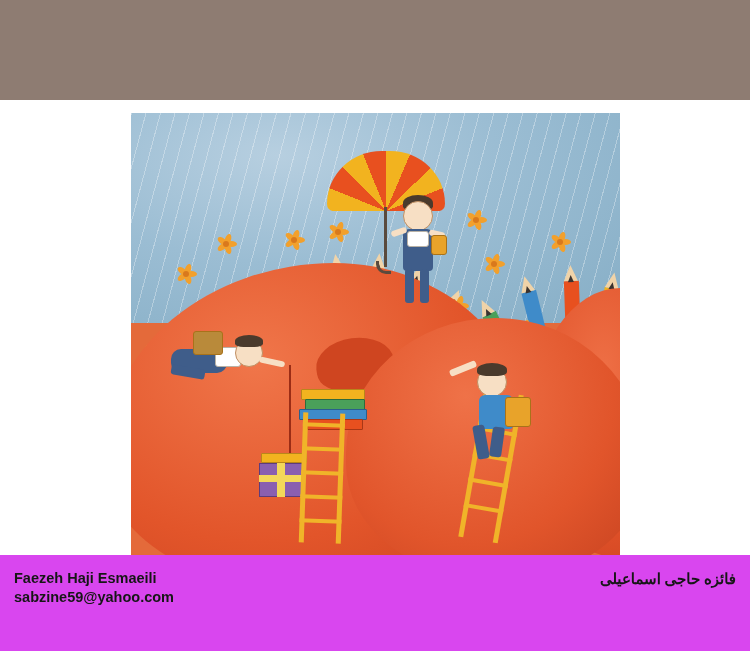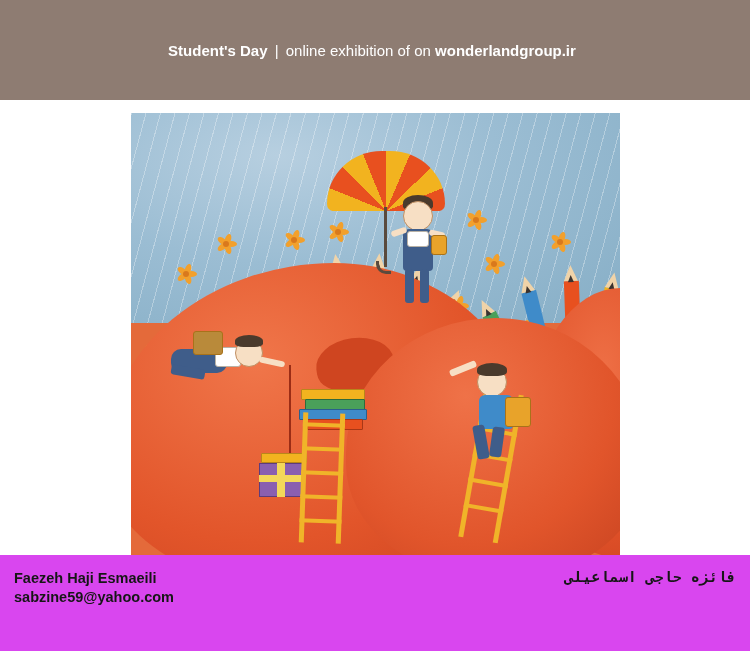--- a/index.html
+++ b/index.html
@@ -409,21 +409,21 @@
     margin-top: 9px;
     font-size: 11.5px;
     color: #1a1a1a;
   }
   .footer-right {
     position: absolute;
     right: 14px;
     top: 14px;
     direction: rtl;
     text-align: right;
-    font-family: Liberation Mono, monospace;
+    font-family: Liberation Serif, serif;
   }
   .artist-name-fa {
     font-size: 15px;
     font-weight: bold;
     color: #161616;
     line-height: 20px;
   }
   .notice-fa {
     margin-top: 12px;
     font-size: 11.5px;
@@ -433,26 +433,20 @@
 </style>
 </head>
 <body>
 
 <div id="page">
 
   <div class="header">
 
 
     <div class="header-text">
-      <div class="header-line-en">
-        <span class="strong">Student's Day</span>
-        <span class="sep">|</span>
-        <span>online exhibition of on</span>
-        <span class="strong">wonderlandgroup.ir</span>
-      </div>
     </div>
   </div>
 
   <div class="art-wrap">
     <div class="art-frame">
 
       <div class="sky"></div>
 
       <div class="pencil" style="left:168px; top:168px; transform:rotate(-28deg);">
         <div class="tip"></div>

